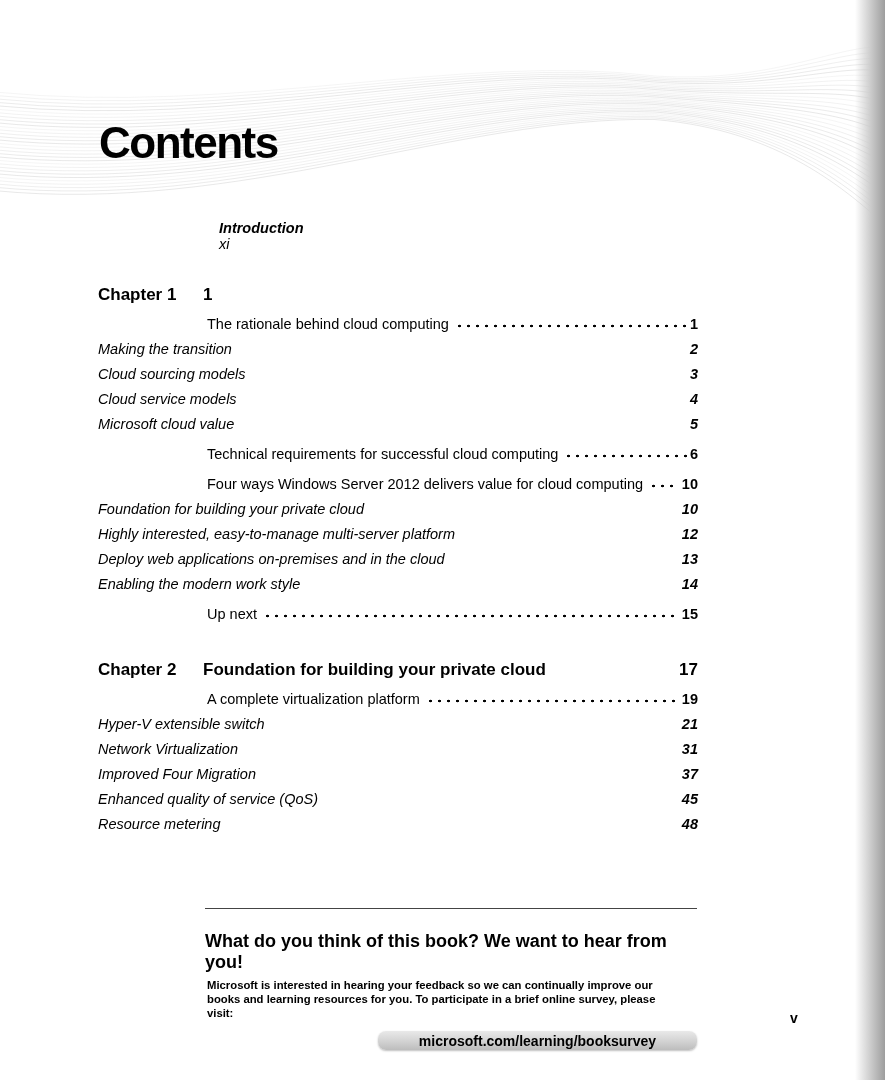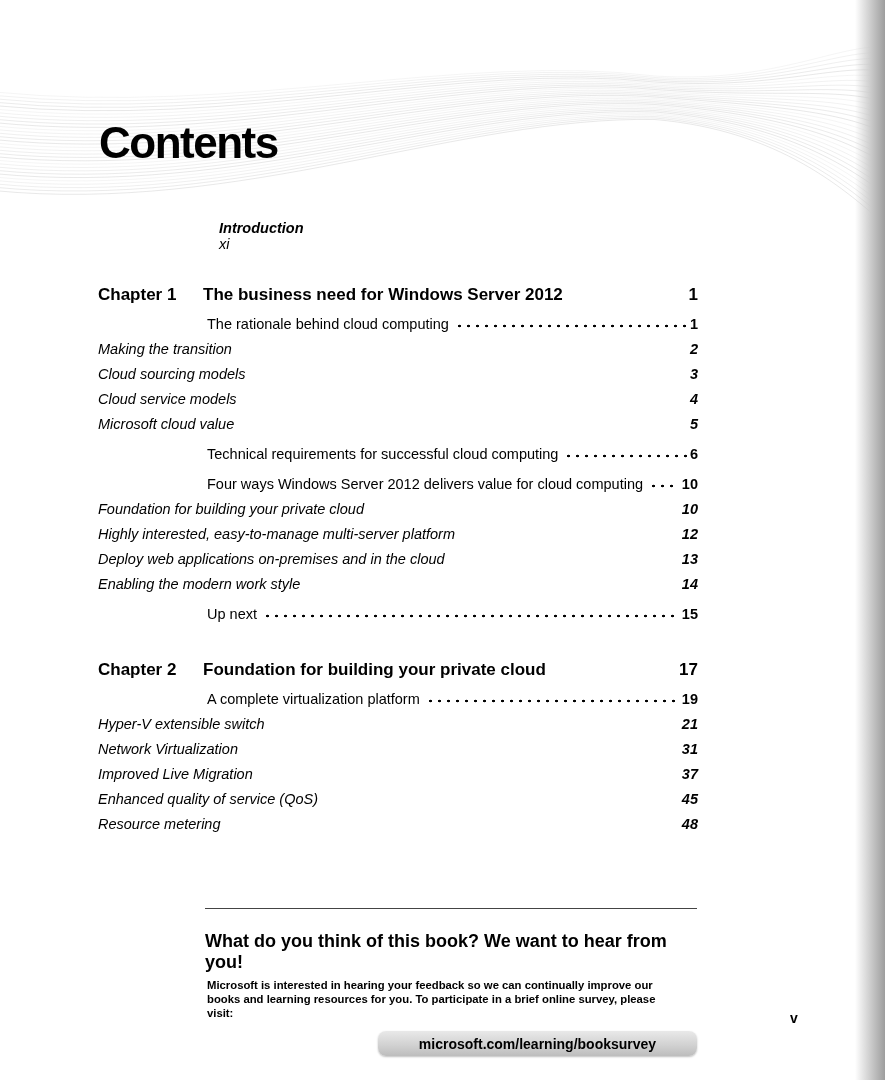--- a/index.html
+++ b/index.html
@@ -45,21 +45,21 @@
     background-image:radial-gradient(circle, #000 1.1px, transparent 1.6px);
     background-size:9px 4px;
     background-repeat:repeat-x;
     background-position:left bottom 1px;
   }
   .footer{position:absolute;left:205px;top:908px;width:492px;z-index:2;}
   .footer-rule{border-top:1px solid #444;height:0;}
   .footer-heading{margin-top:22px;font-size:18px;font-weight:bold;}
   .footer-body{margin:5px 0 0 2px;font-size:11.3px;font-weight:bold;line-height:14px;width:470px;}
   .survey-pill{
-    margin-top:11px;margin-left:173px;width:319px;height:25px;
+    margin-top:11px;margin-left:173px;width:319px;height:19px;
     border-radius:8px;
     background:linear-gradient(180deg,#e9e9e9 0%,#d2d2d2 55%,#bdbdbd 100%);
     box-shadow:0 1px 2px rgba(0,0,0,0.25);
     display:flex;align-items:center;justify-content:center;
     font-size:14px;font-weight:bold;
   }
   .folio{
     position:absolute;left:790px;top:1010px;z-index:2;
     font-size:14px;font-weight:bold;
   }
@@ -109,21 +109,20 @@
   <div class="toc">
     <div class="front-row">
       <span class="fm-label">Introduction</span>
       <span class="spacer"></span>
       <span class="fm-page">xi</span>
     </div>
     <div id="chapters">
   <section class="chapter">
     <div class="chapter-heading">
       <span class="ch-label">Chapter 1</span>
-      <span class="ch-title">The business need for Windows Server 2012</span>
       <span class="ch-page">1</span>
     </div>
     <div class="entries">
   <div class="entry level1">
     <span class="entry-label">The rationale behind cloud computing</span>
     <span class="leader"></span>
     <span class="entry-page">1</span>
   </div>
 
   <div class="entry level2">
@@ -213,21 +212,21 @@
     <span class="entry-page">21</span>
   </div>
 
   <div class="entry level2">
     <span class="entry-label">Network Virtualization</span>
     <span class="spacer"></span>
     <span class="entry-page">31</span>
   </div>
 
   <div class="entry level2">
-    <span class="entry-label">Improved Live Migration</span>
+    <span class="entry-label">Improved Four Migration</span>
     <span class="spacer"></span>
     <span class="entry-page">37</span>
   </div>
 
   <div class="entry level2">
     <span class="entry-label">Enhanced quality of service (QoS)</span>
     <span class="spacer"></span>
     <span class="entry-page">45</span>
   </div>
 

